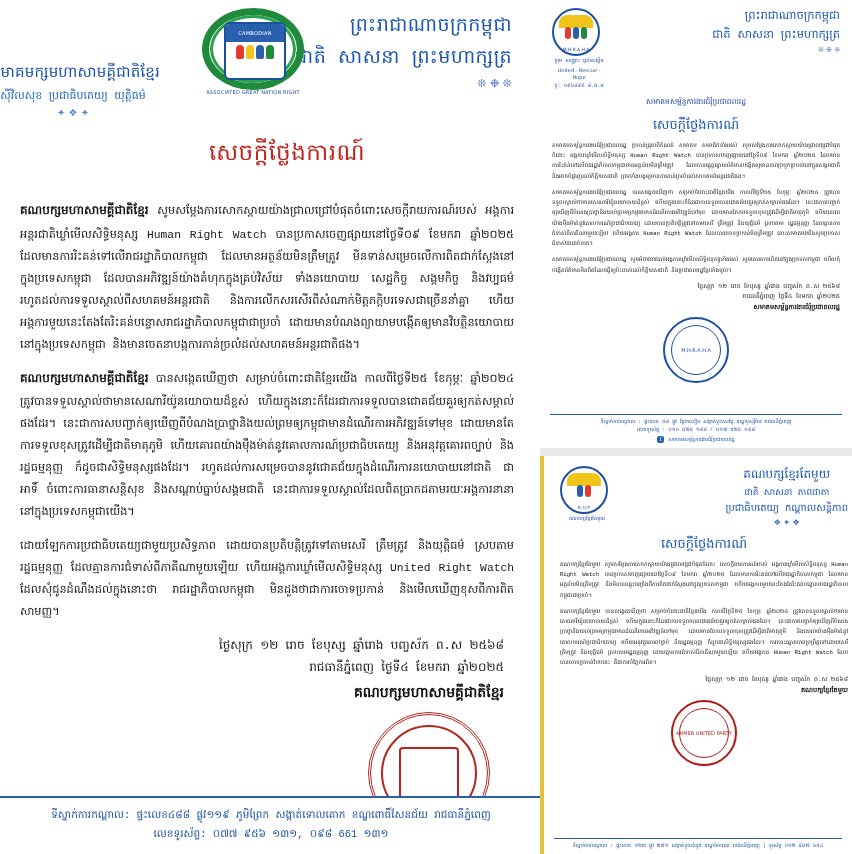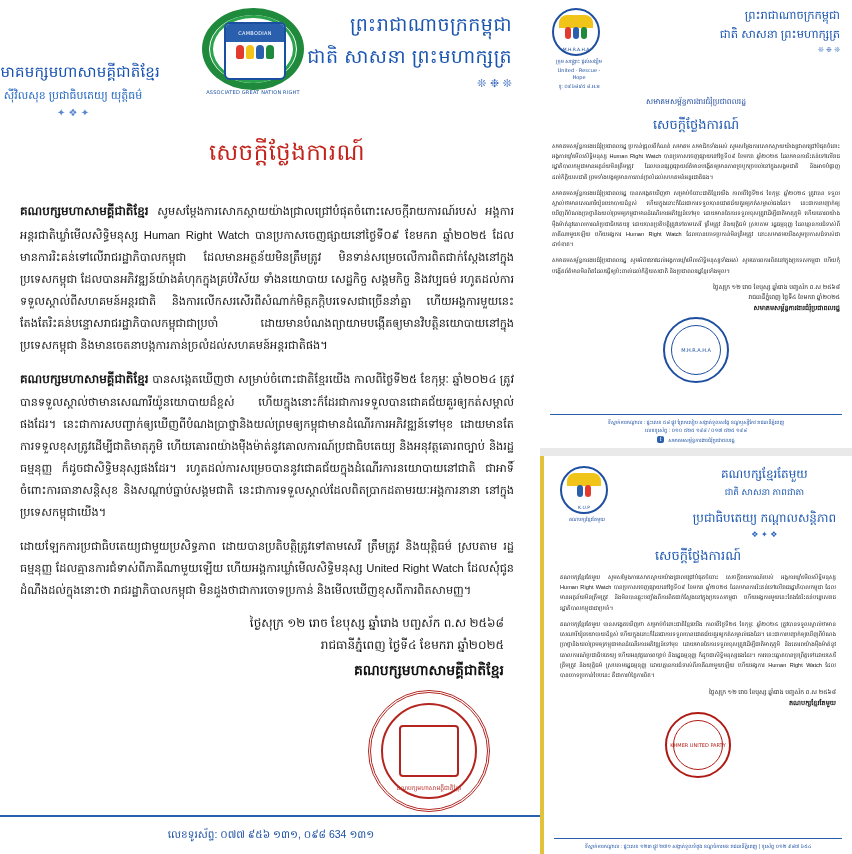--- a/index.html
+++ b/index.html
@@ -27,21 +27,21 @@
     position: relative;
     width: 540px;
     height: 854px;
     background: #ffffff;
     box-sizing: border-box;
     padding: 8px 26px 0 0;
     overflow: hidden;
     flex: none;
   }
   .kh {
-    font-family: Liberation Sans, sans-serif;
+    font-family: Liberation Mono, monospace;
   }
   .doc-main .topbar {
     display: flex;
     flex-direction: row;
     align-items: flex-start;
     justify-content: flex-end;
     gap: 10px;
     height: 96px;
   }
   .crest-lg {
@@ -240,21 +240,21 @@
     gap: 8px;
     background: #e9e9e9;
   }
   .doc-sm {
     background: #ffffff;
     position: relative;
     overflow: hidden;
     box-sizing: border-box;
   }
   .doc-top { height: 448px; padding: 8px 12px 0 12px; }
-  .doc-bot { height: 398px; padding: 10px 16px 0 16px; border-left: 4px solid #e2c23a; }
+  .doc-bot { height: 398px; padding: 10px 4px 0 16px; border-left: 4px solid #e2c23a; }
 
   .sm-head {
     display: flex;
     flex-direction: row;
     align-items: flex-start;
     justify-content: space-between;
   }
   .logo-circle {
     width: 44px; height: 44px;
     border-radius: 50%;
@@ -377,21 +377,21 @@
     line-height: 7px;
     text-align: center;
     font-family: "Liberation Serif", serif;
   }
   .sm-header-center {
     text-align: center;
     color: #1a55b0;
   }
   .sm-header-center .c1 { font-size: 12px; }
   .sm-header-center .c2 { font-size: 9px; margin-top: 2px; }
-  .sm-header-center .c3 { font-size: 12px; margin-top: 11px; }
+  .sm-header-center .c3 { font-size: 10px; margin-top: 2px; }
   .sm-header-center .c4 { font-size: 8px; margin-top: 2px; color: #2a66bd; }
 </style>
 </head>
 <body>
 
 <div class="page">
 
   <div class="doc-main">
 
     <div class="topbar">
@@ -435,21 +435,22 @@
         <div class="sig-line kh">រាជធានីភ្នំពេញ ថ្ងៃទី៤ ខែមករា ឆ្នាំ២០២៥</div>
         <div class="sig-org kh">គណបក្សមហាសាមគ្គីជាតិខ្មែរ</div>
         <div class="stamp">
           <div class="st-inner"></div>
           <div class="st-txt kh">គណបក្សមហាសាមគ្គីជាតិខ្មែរ</div>
         </div>
       </div>
     </div>
 
     <div class="footer-main">
-      <div class="kh">លេខទូរស័ព្ទ: ០៧៧ ៩៥៦ ១៣១, ០៩៨ 634 ១៣១</div>
+      <div class="kh">ទីស្នាក់ការកណ្តាល: ផ្ទះលេខ៤៨៨ ផ្លូវ១១៩ ភូមិព្រែក សង្កាត់ទោលគោក ខណ្ឌពោធិ៍សែនជ័យ រាជធានីភ្នំពេញ</div>
+      <div class="kh">លេខទូរស័ព្ទ: ០៧៧ ៩៥៦ ១៣១, ០៩៨ 661 ១៣១</div>
     </div>
   </div>
 
   <div class="right-col">
 
     <div class="doc-sm doc-top">
       <div class="sm-head">
         <div>
           <div class="logo-circle">
             <div class="lc-top"></div>

